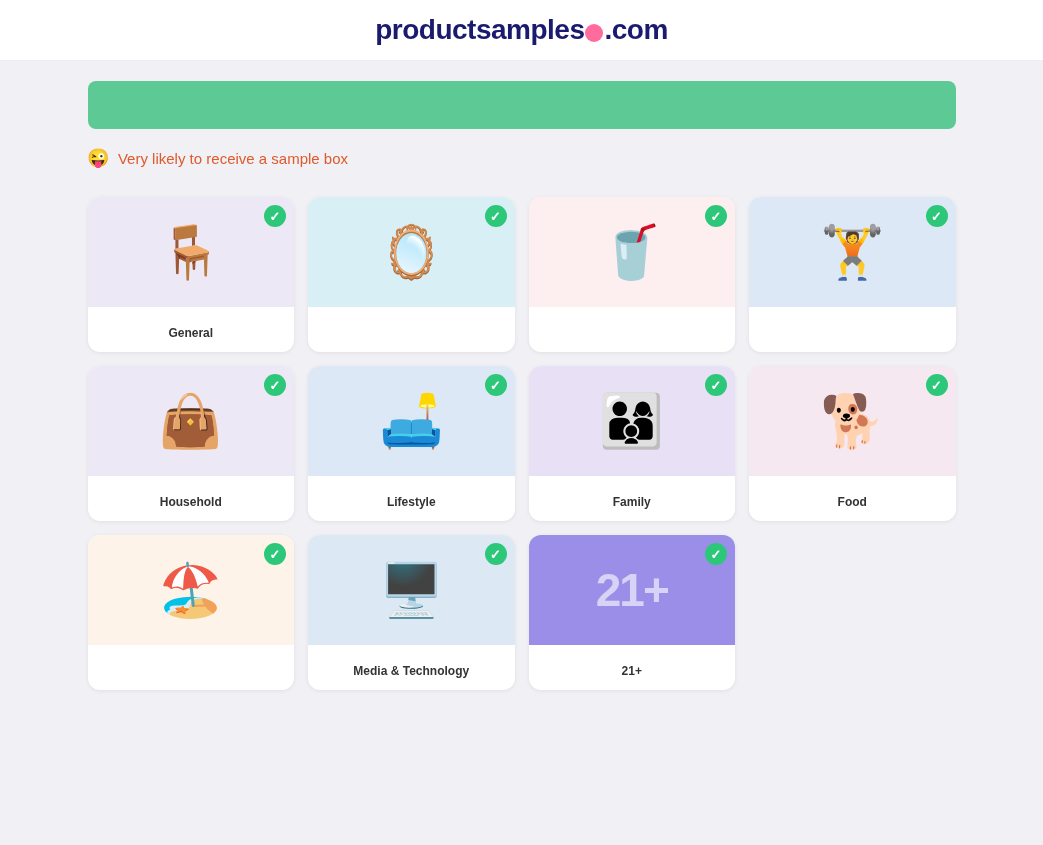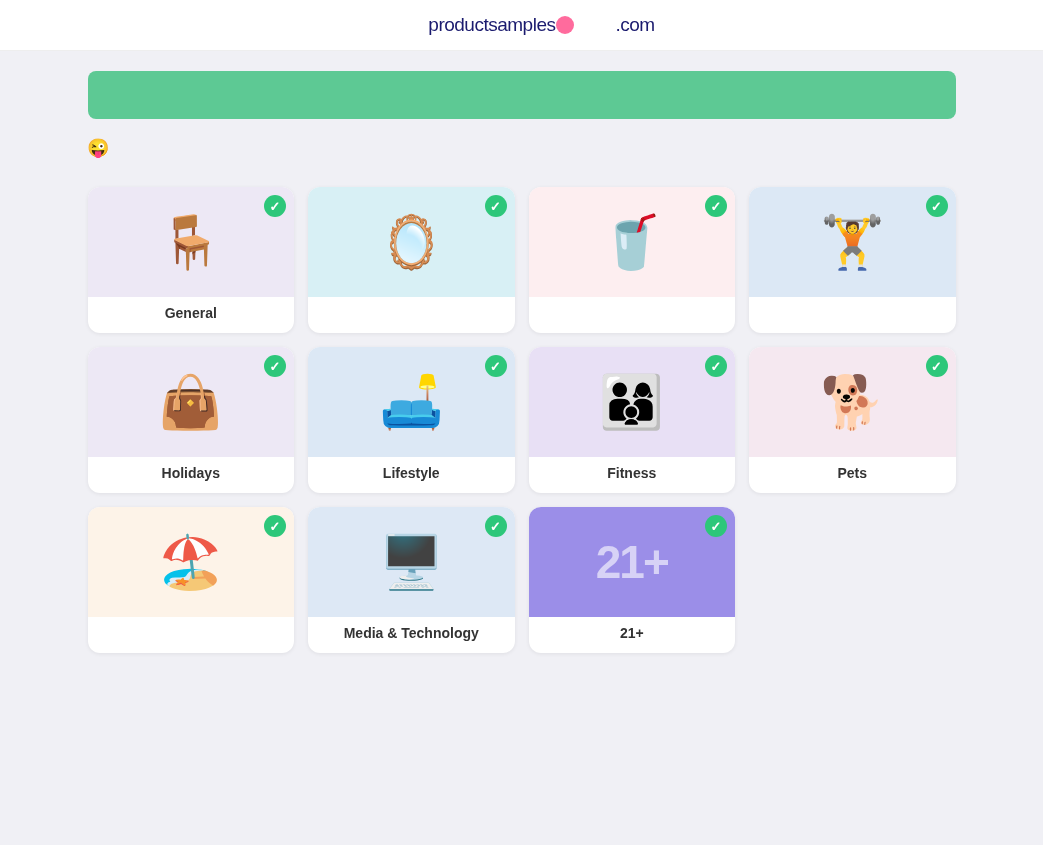--- a/index.html
+++ b/index.html
@@ -12,26 +12,25 @@
     .header {
       background: #fff;
       display: flex;
       justify-content: center;
       align-items: center;
       padding: 14px 0;
       border-bottom: 1px solid #eee;
     }
 
     .logo-text {
-      font-size: 19px;
-      font-weight: 400;
+      font-size: 28px;
+      font-weight: 700;
       color: #1a1a6e;
       letter-spacing: -0.5px;
       text-transform: lowercase;
-      margin-left: 40px;
     }
 
     .logo-dot {
       display: inline-block;
       width: 18px;
       height: 18px;
       background: #ff6b9d;
       border-radius: 50%;
       margin: 0 1px;
       vertical-align: middle;
@@ -106,23 +105,23 @@
     }
 
     .check-badge::after {
       content: '✓';
       color: #fff;
       font-size: 13px;
       font-weight: bold;
     }
 
     .card-label {
-      padding: 8px 8px 12px;
+      padding: 19px 8px 12px;
       text-align: center;
-      font-size: 14px;
+      font-size: 12px;
       font-weight: 600;
       color: #333;
     }
 
     
     .bg-general { background: #ede8f5; }
     .bg-beauty { background: #d8f0f5; }
     .bg-food { background: #fdeef0; }
     .bg-health { background: #dce8f5; }
     .bg-lifestyle { background: #ede8f5; }
@@ -168,20 +167,21 @@
   <div>
     <span class="logo-text">productsamples</span><span class="logo-dot"></span><span class="logo-text">.com</span>
   </div>
 </div>
 
 <div class="main-content">
   <div class="progress-bar-container"></div>
 
   <div class="status-line">
     <span class="emoji">😜</span>
+    <span>Very likely to receive a sample box</span>
   </div>
 
   <div class="categories-grid" id="categories-container">
   <div class="category-card">
         <div class="card-image-area bg-general">
           <div class="check-badge"></div>
           <span class="icon-general">🪑</span>
         </div>
         <div class="card-label">General</div>
       </div>
@@ -201,42 +201,42 @@
         <div class="card-image-area bg-health">
           <div class="check-badge"></div>
           <span class="icon-health">🏋️</span>
         </div>
       </div>
       <div class="category-card">
         <div class="card-image-area bg-lifestyle">
           <div class="check-badge"></div>
           <span class="icon-lifestyle">👜</span>
         </div>
-        <div class="card-label">Holidays</div>
+        <div class="card-label">Household</div>
       </div>
       <div class="category-card">
         <div class="card-image-area bg-household">
           <div class="check-badge"></div>
           <span class="icon-household">🛋️</span>
         </div>
         <div class="card-label">Lifestyle</div>
       </div>
       <div class="category-card">
         <div class="card-image-area bg-family">
           <div class="check-badge"></div>
           <span class="icon-family">👨‍👩‍👦</span>
         </div>
-        <div class="card-label">Fitness</div>
+        <div class="card-label">Family</div>
       </div>
       <div class="category-card">
         <div class="card-image-area bg-pets">
           <div class="check-badge"></div>
           <span class="icon-pets">🐕</span>
         </div>
-        <div class="card-label">Pets</div>
+        <div class="card-label">Food</div>
       </div>
       <div class="category-card">
         <div class="card-image-area bg-travel">
           <div class="check-badge"></div>
           <span class="icon-travel">🏖️</span>
         </div>
       </div>
       <div class="category-card">
         <div class="card-image-area bg-media">
           <div class="check-badge"></div>

